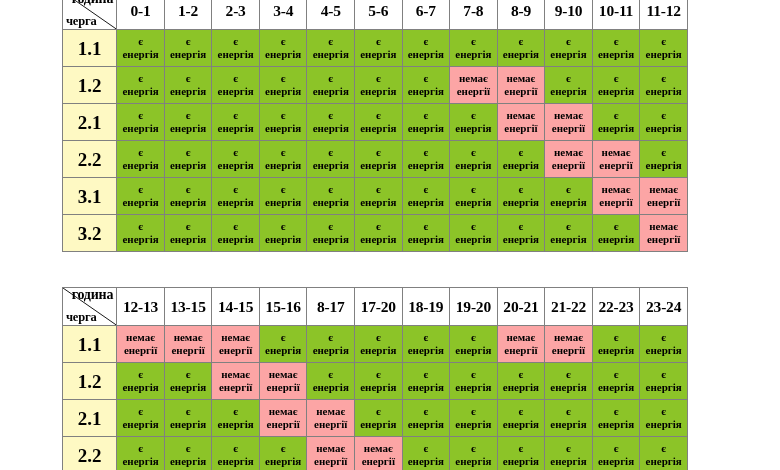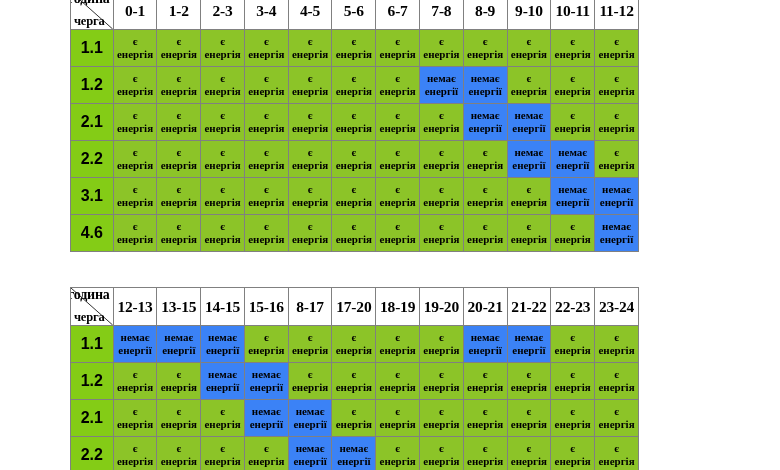--- a/index.html
+++ b/index.html
@@ -10,23 +10,23 @@
   body {
     width: 780px;
     height: 470px;
     overflow: hidden;
     font-family: "Liberation Serif", "DejaVu Serif", serif;
     position: relative;
   }
 
   .sheet {
     position: absolute;
-    left: 8px;
+    left: 0;
     top: 0;
-    width: 631px;
+    width: 688px;
     height: 470px;
   }
 
   
   .schedule {
     position: absolute;
     border-collapse: collapse;
     table-layout: fixed;
     background: #ffffff;
   }
@@ -76,40 +76,40 @@
   .hour-head {
     font-size: 15.5px;
     font-weight: bold;
     background: #ffffff;
     letter-spacing: -0.2px;
   }
 
   
   .queue-cell {
     width: 66px;
-    background: #84cc16;
-    font-size: 16px;
+    background: #fef9c3;
+    font-size: 19px;
     font-weight: bold;
     line-height: 1;
-    font-family: Liberation Sans, sans-serif;
+    font-family: Liberation Serif, serif;
   }
 
   
   .cell {
     font-size: 11px;
     line-height: 13px;
     font-weight: bold;
     font-family: "Liberation Serif", serif;
     padding: 2px 0 3px 0;
     white-space: nowrap;
   }
   .cell .l1 { display: block; }
   .cell .l2 { display: block; }
   .cell.on  { background: #8cc428; }
-  .cell.off { background: #3b82f6; }
+  .cell.off { background: #fca5a5; }
 
   
   #table-1 {
     left: 62px;
     top: -9px;
   }
   #table-1 .hour-head { height: 37px; }
   #table-1 .data-row  { height: 37px; }
 
   
@@ -399,21 +399,21 @@
           <td class="cell col-hour off">
             <span class="l1">немає</span>
             <span class="l2">енергії</span>
           </td>
           <td class="cell col-hour off">
             <span class="l1">немає</span>
             <span class="l2">енергії</span>
           </td>
         </tr>
         <tr class="data-row">
-          <td class="queue-cell">4.6</td>
+          <td class="queue-cell">3.2</td>
           <td class="cell col-hour on">
             <span class="l1">є</span>
             <span class="l2">енергія</span>
           </td>
           <td class="cell col-hour on">
             <span class="l1">є</span>
             <span class="l2">енергія</span>
           </td>
           <td class="cell col-hour on">
             <span class="l1">є</span>

